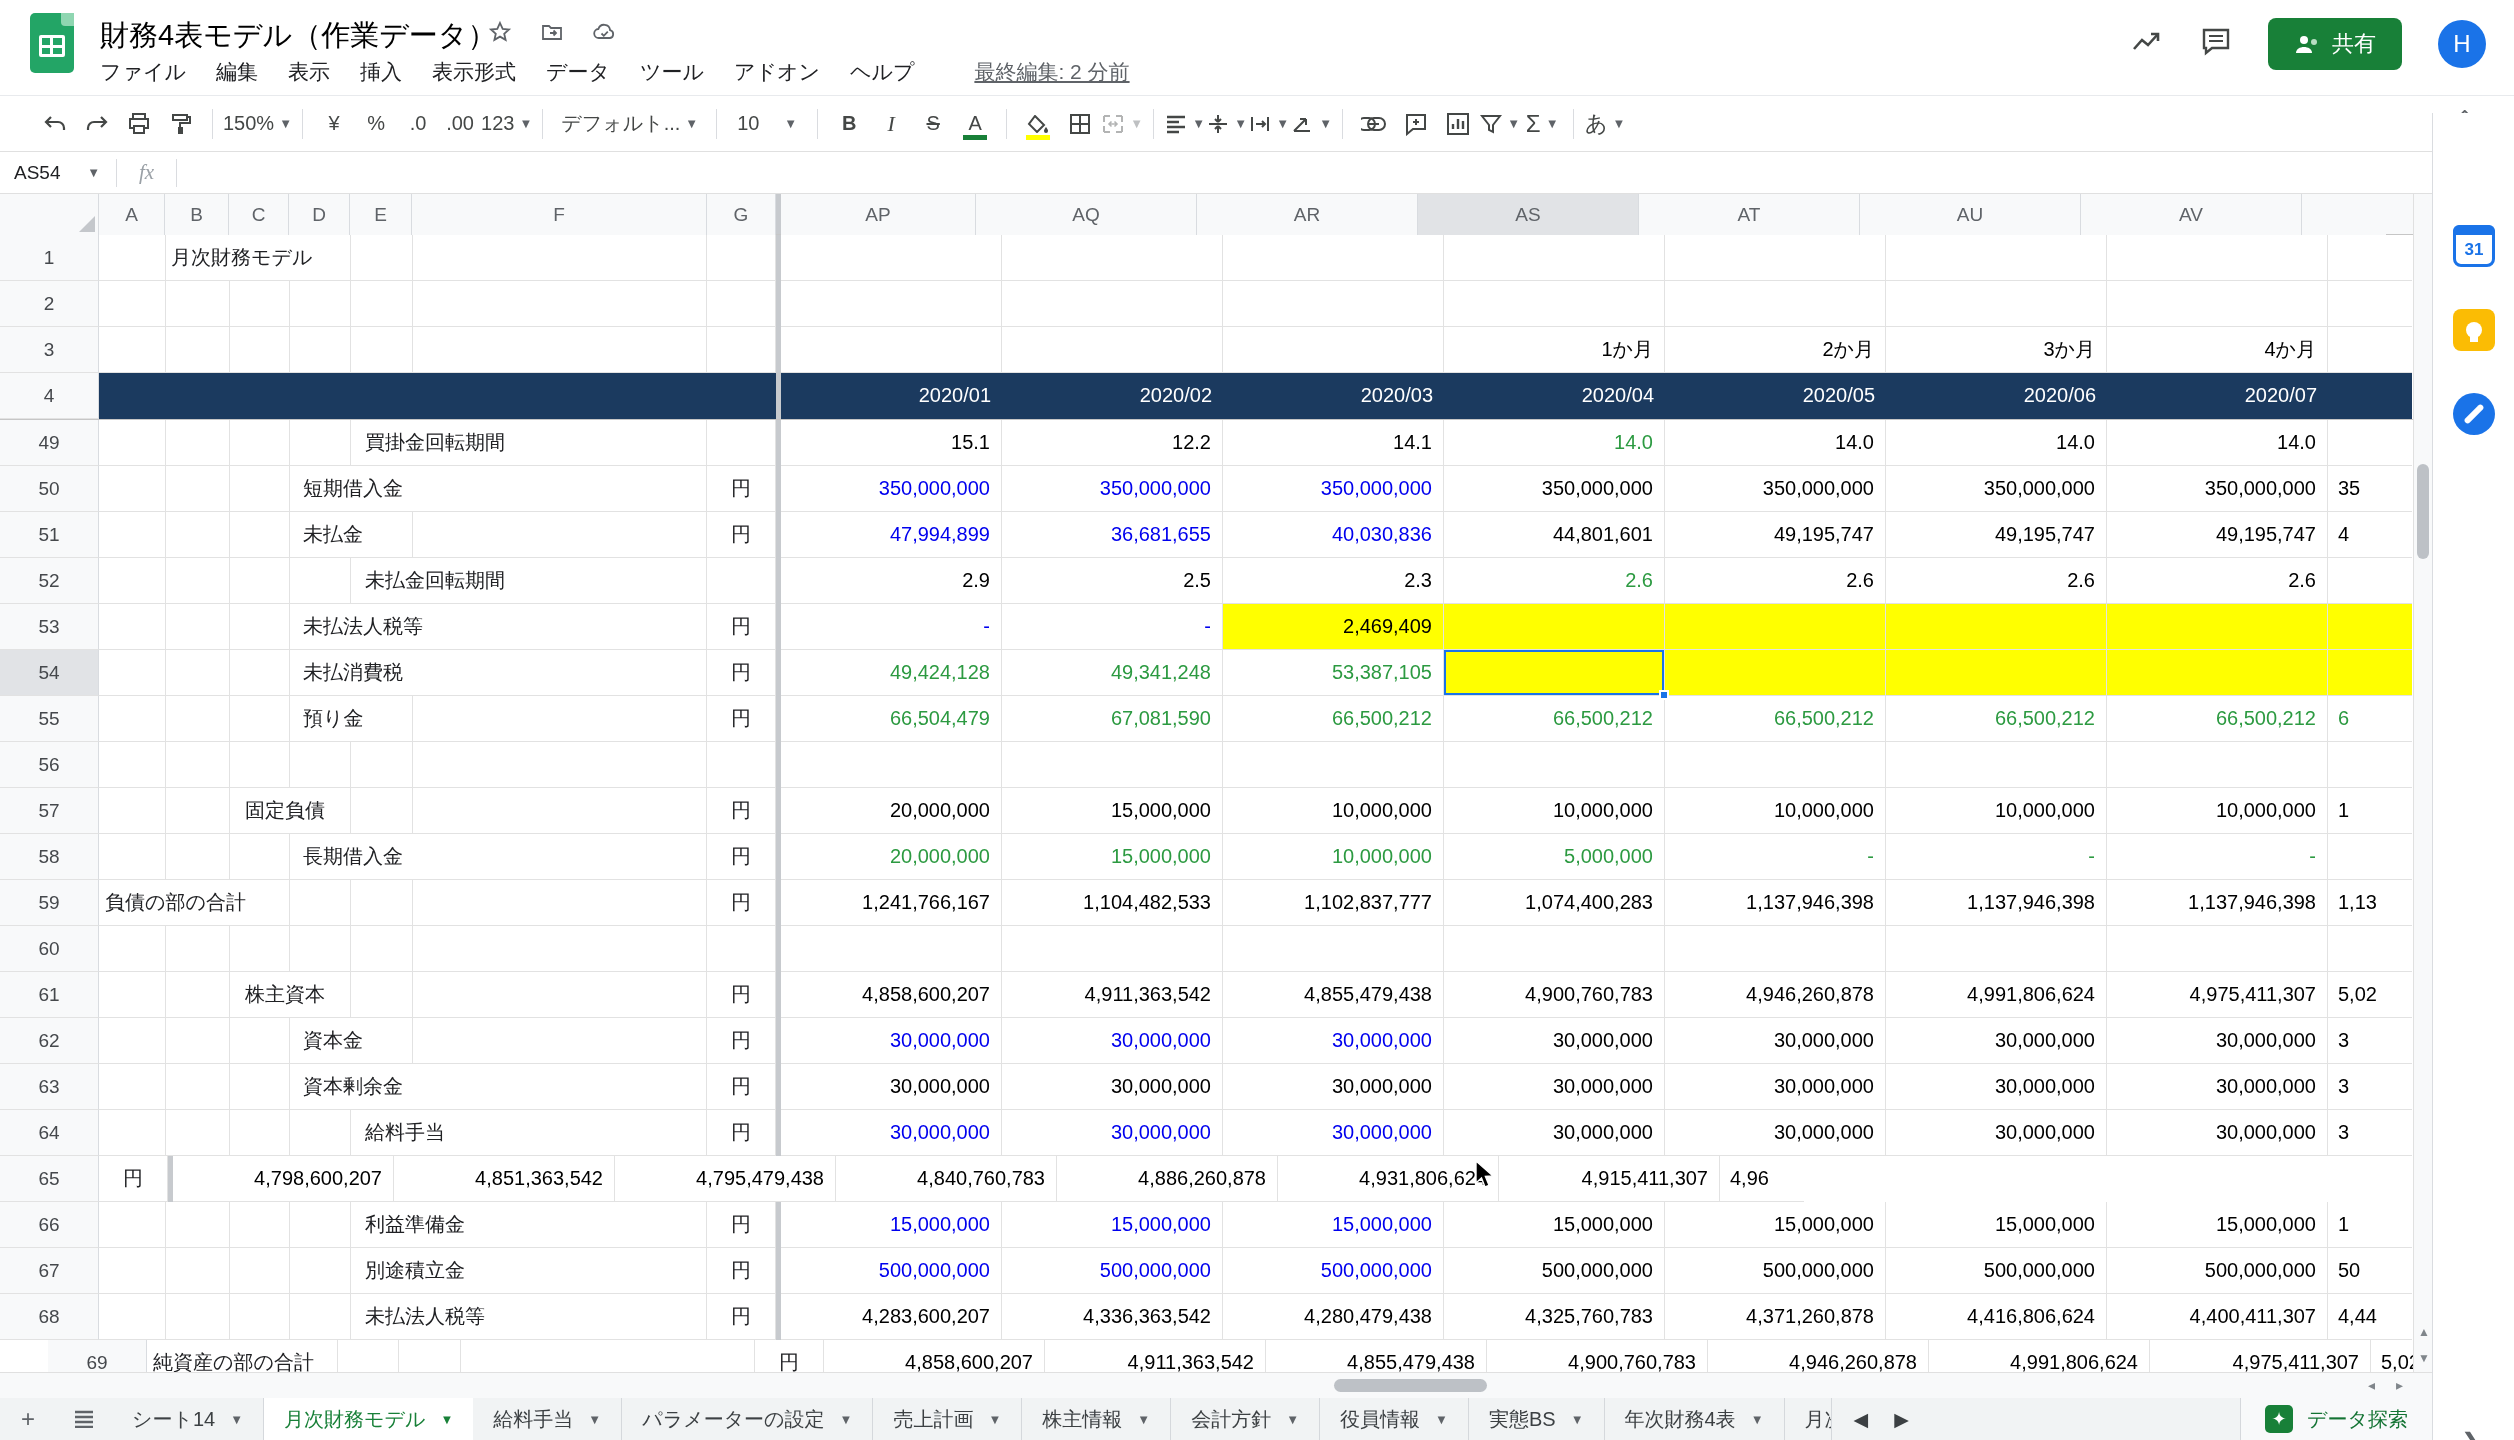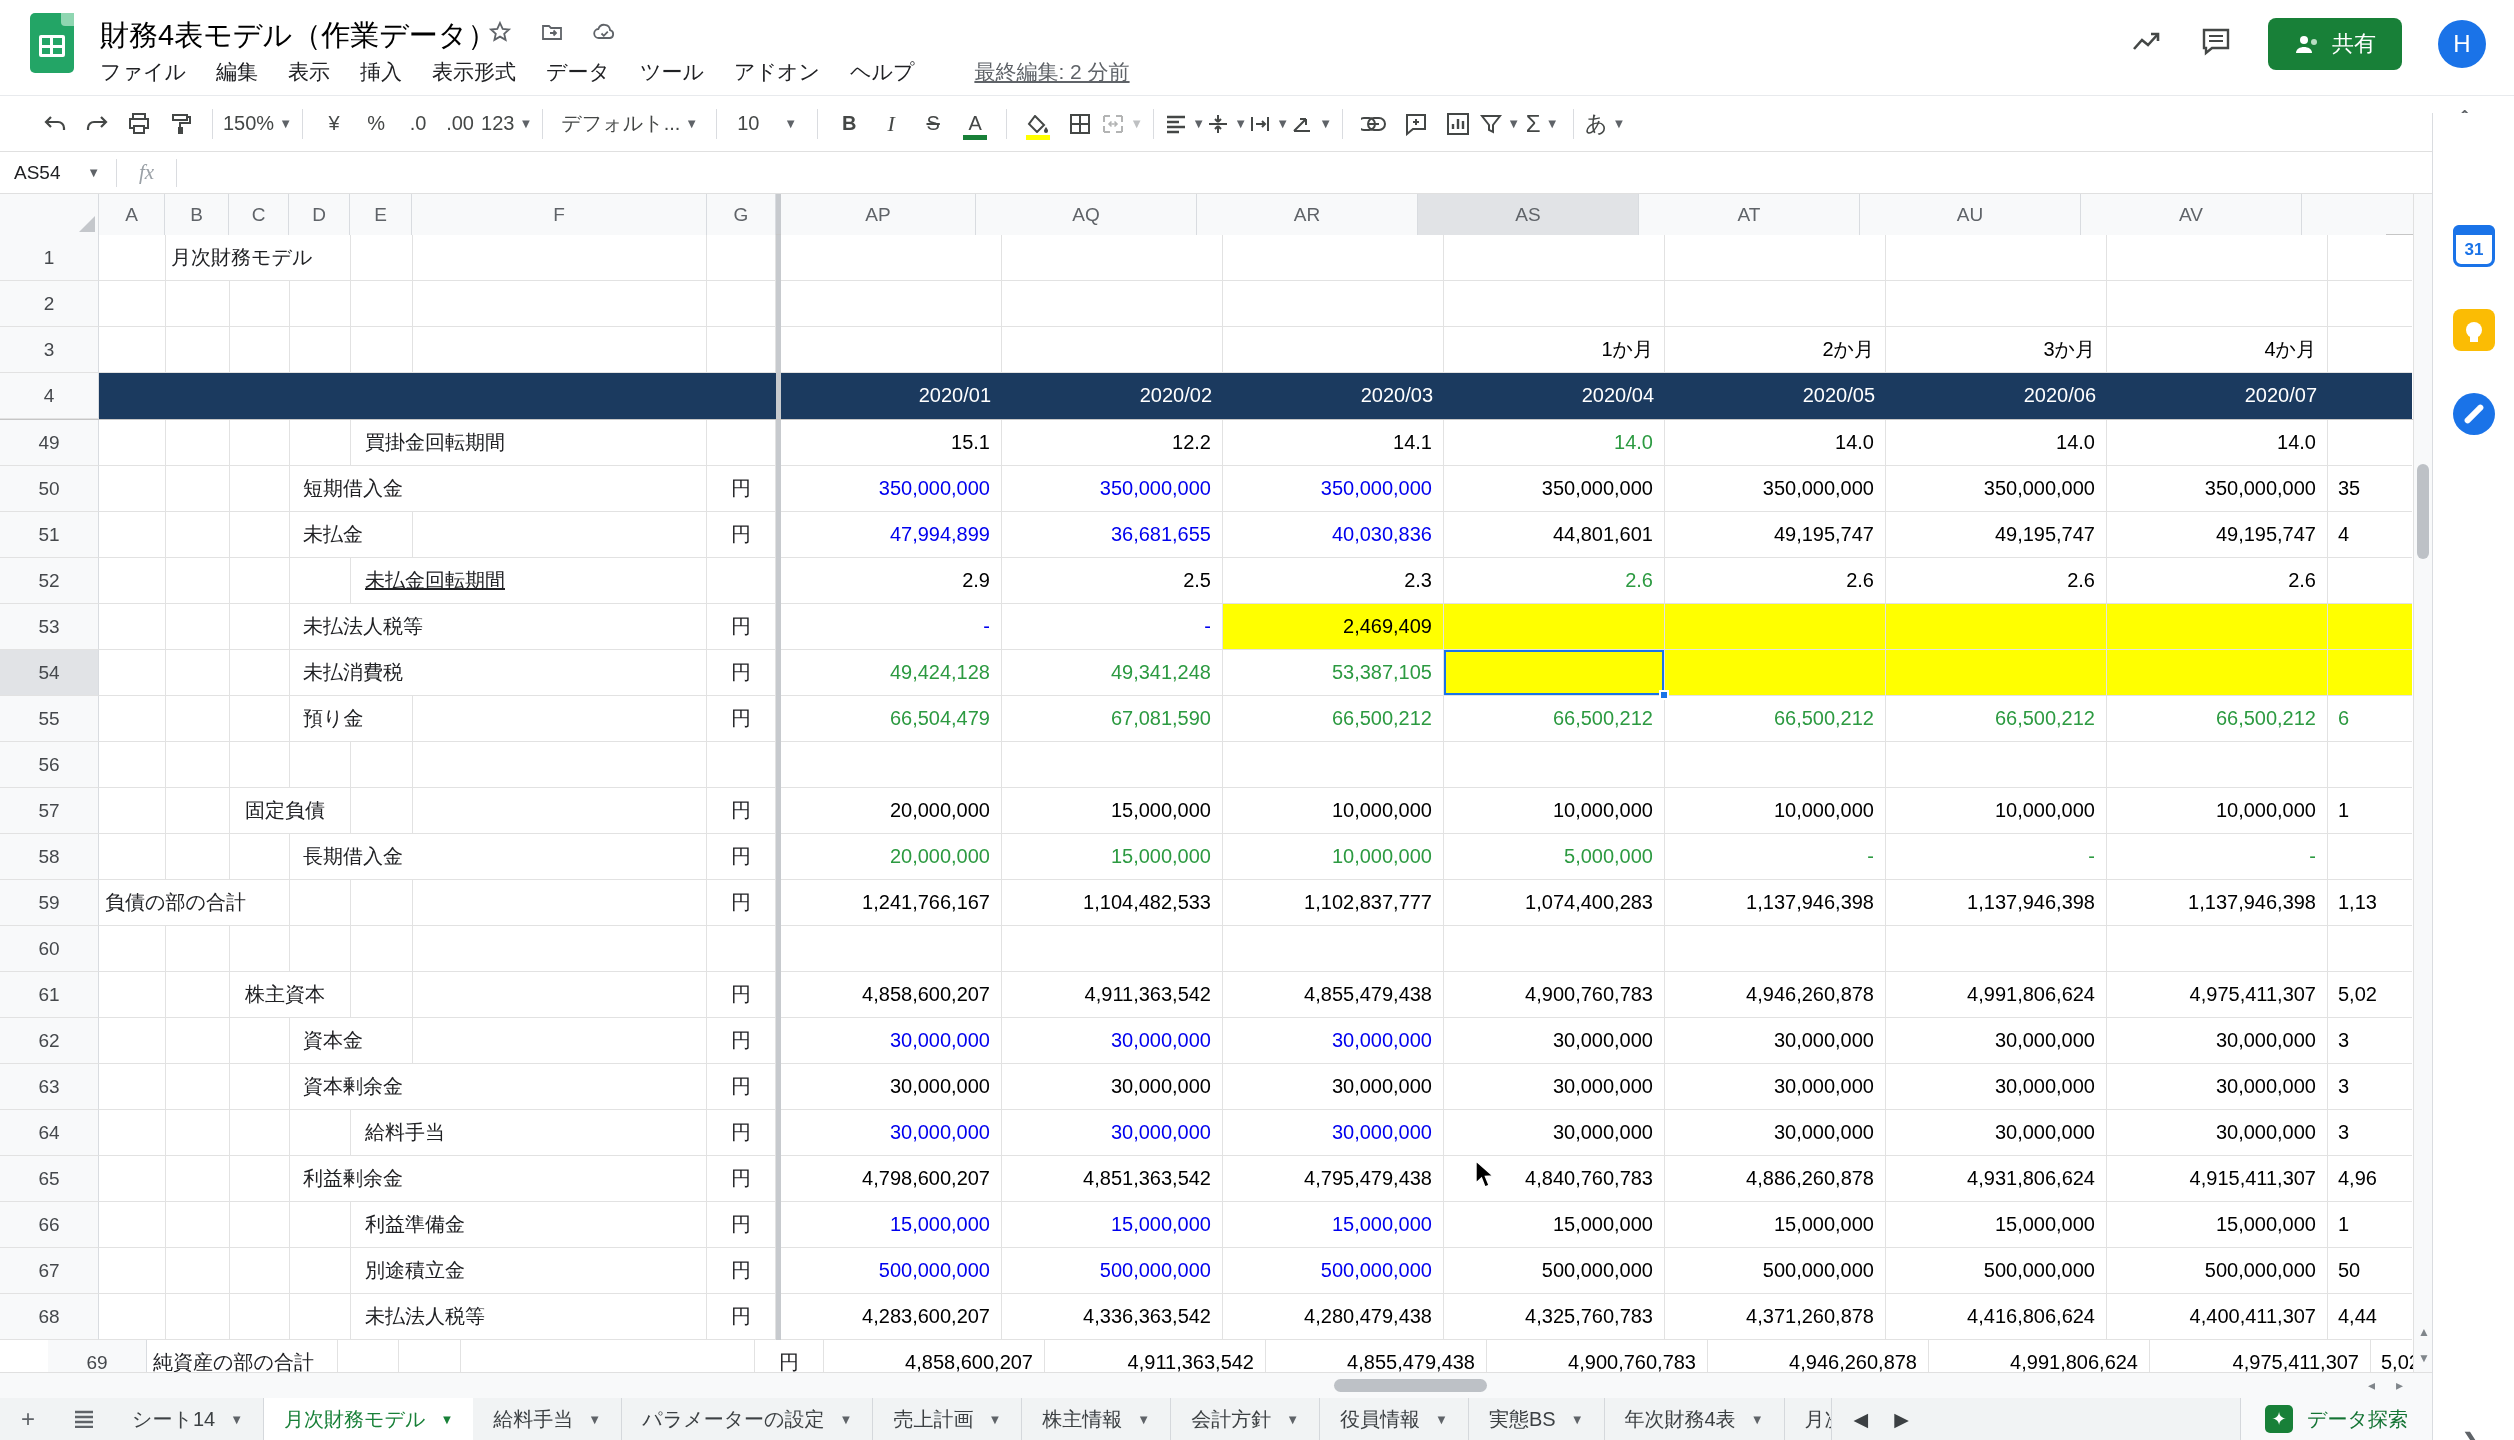--- a/index.html
+++ b/index.html
@@ -465,21 +465,21 @@
         <div class="cell c-k">49,195,747</div>
         <div class="aw c-k">4</div>
       </div>
       <div class="row">
         <div class="rh">52</div>
         <div class="lab">
           <span class="vline" style="left: 66px;"></span>
           <span class="vline" style="left: 130px;"></span>
           <span class="vline" style="left: 190px;"></span>
           <span class="vline" style="left: 251px;"></span>
-          <span style="padding-left: 266px; text-decoration: underline;">未払金回転期間</span>
+          <span style="padding-left: 266px;">未払金回転期間</span>
         </div>
         <div class="unit"></div>
         <div class="fdiv"></div>
         <div class="cell c-k">2.9</div>
         <div class="cell c-k">2.5</div>
         <div class="cell c-k">2.3</div>
         <div class="cell c-g">2.6</div>
         <div class="cell c-k">2.6</div>
         <div class="cell c-k">2.6</div>
         <div class="cell c-k">2.6</div>
@@ -717,26 +717,20 @@
         <div class="cell c-b">30,000,000</div>
         <div class="cell c-b">30,000,000</div>
         <div class="cell c-k">30,000,000</div>
         <div class="cell c-k">30,000,000</div>
         <div class="cell c-k">30,000,000</div>
         <div class="cell c-k">30,000,000</div>
         <div class="aw c-k">3</div>
       </div>
       <div class="row">
         <div class="rh">65</div>
-        <div class="lab">
-          <span class="vline" style="left: 66px;"></span>
-          <span class="vline" style="left: 130px;"></span>
-          <span class="vline" style="left: 190px;"></span>
-          <span style="padding-left: 204px;">利益剰余金</span>
-        </div>
         <div class="unit">円</div>
         <div class="fdiv"></div>
         <div class="cell c-k">4,798,600,207</div>
         <div class="cell c-k">4,851,363,542</div>
         <div class="cell c-k">4,795,479,438</div>
         <div class="cell c-k">4,840,760,783</div>
         <div class="cell c-k">4,886,260,878</div>
         <div class="cell c-k">4,931,806,624</div>
         <div class="cell c-k">4,915,411,307</div>
         <div class="aw c-k">4,96</div>

